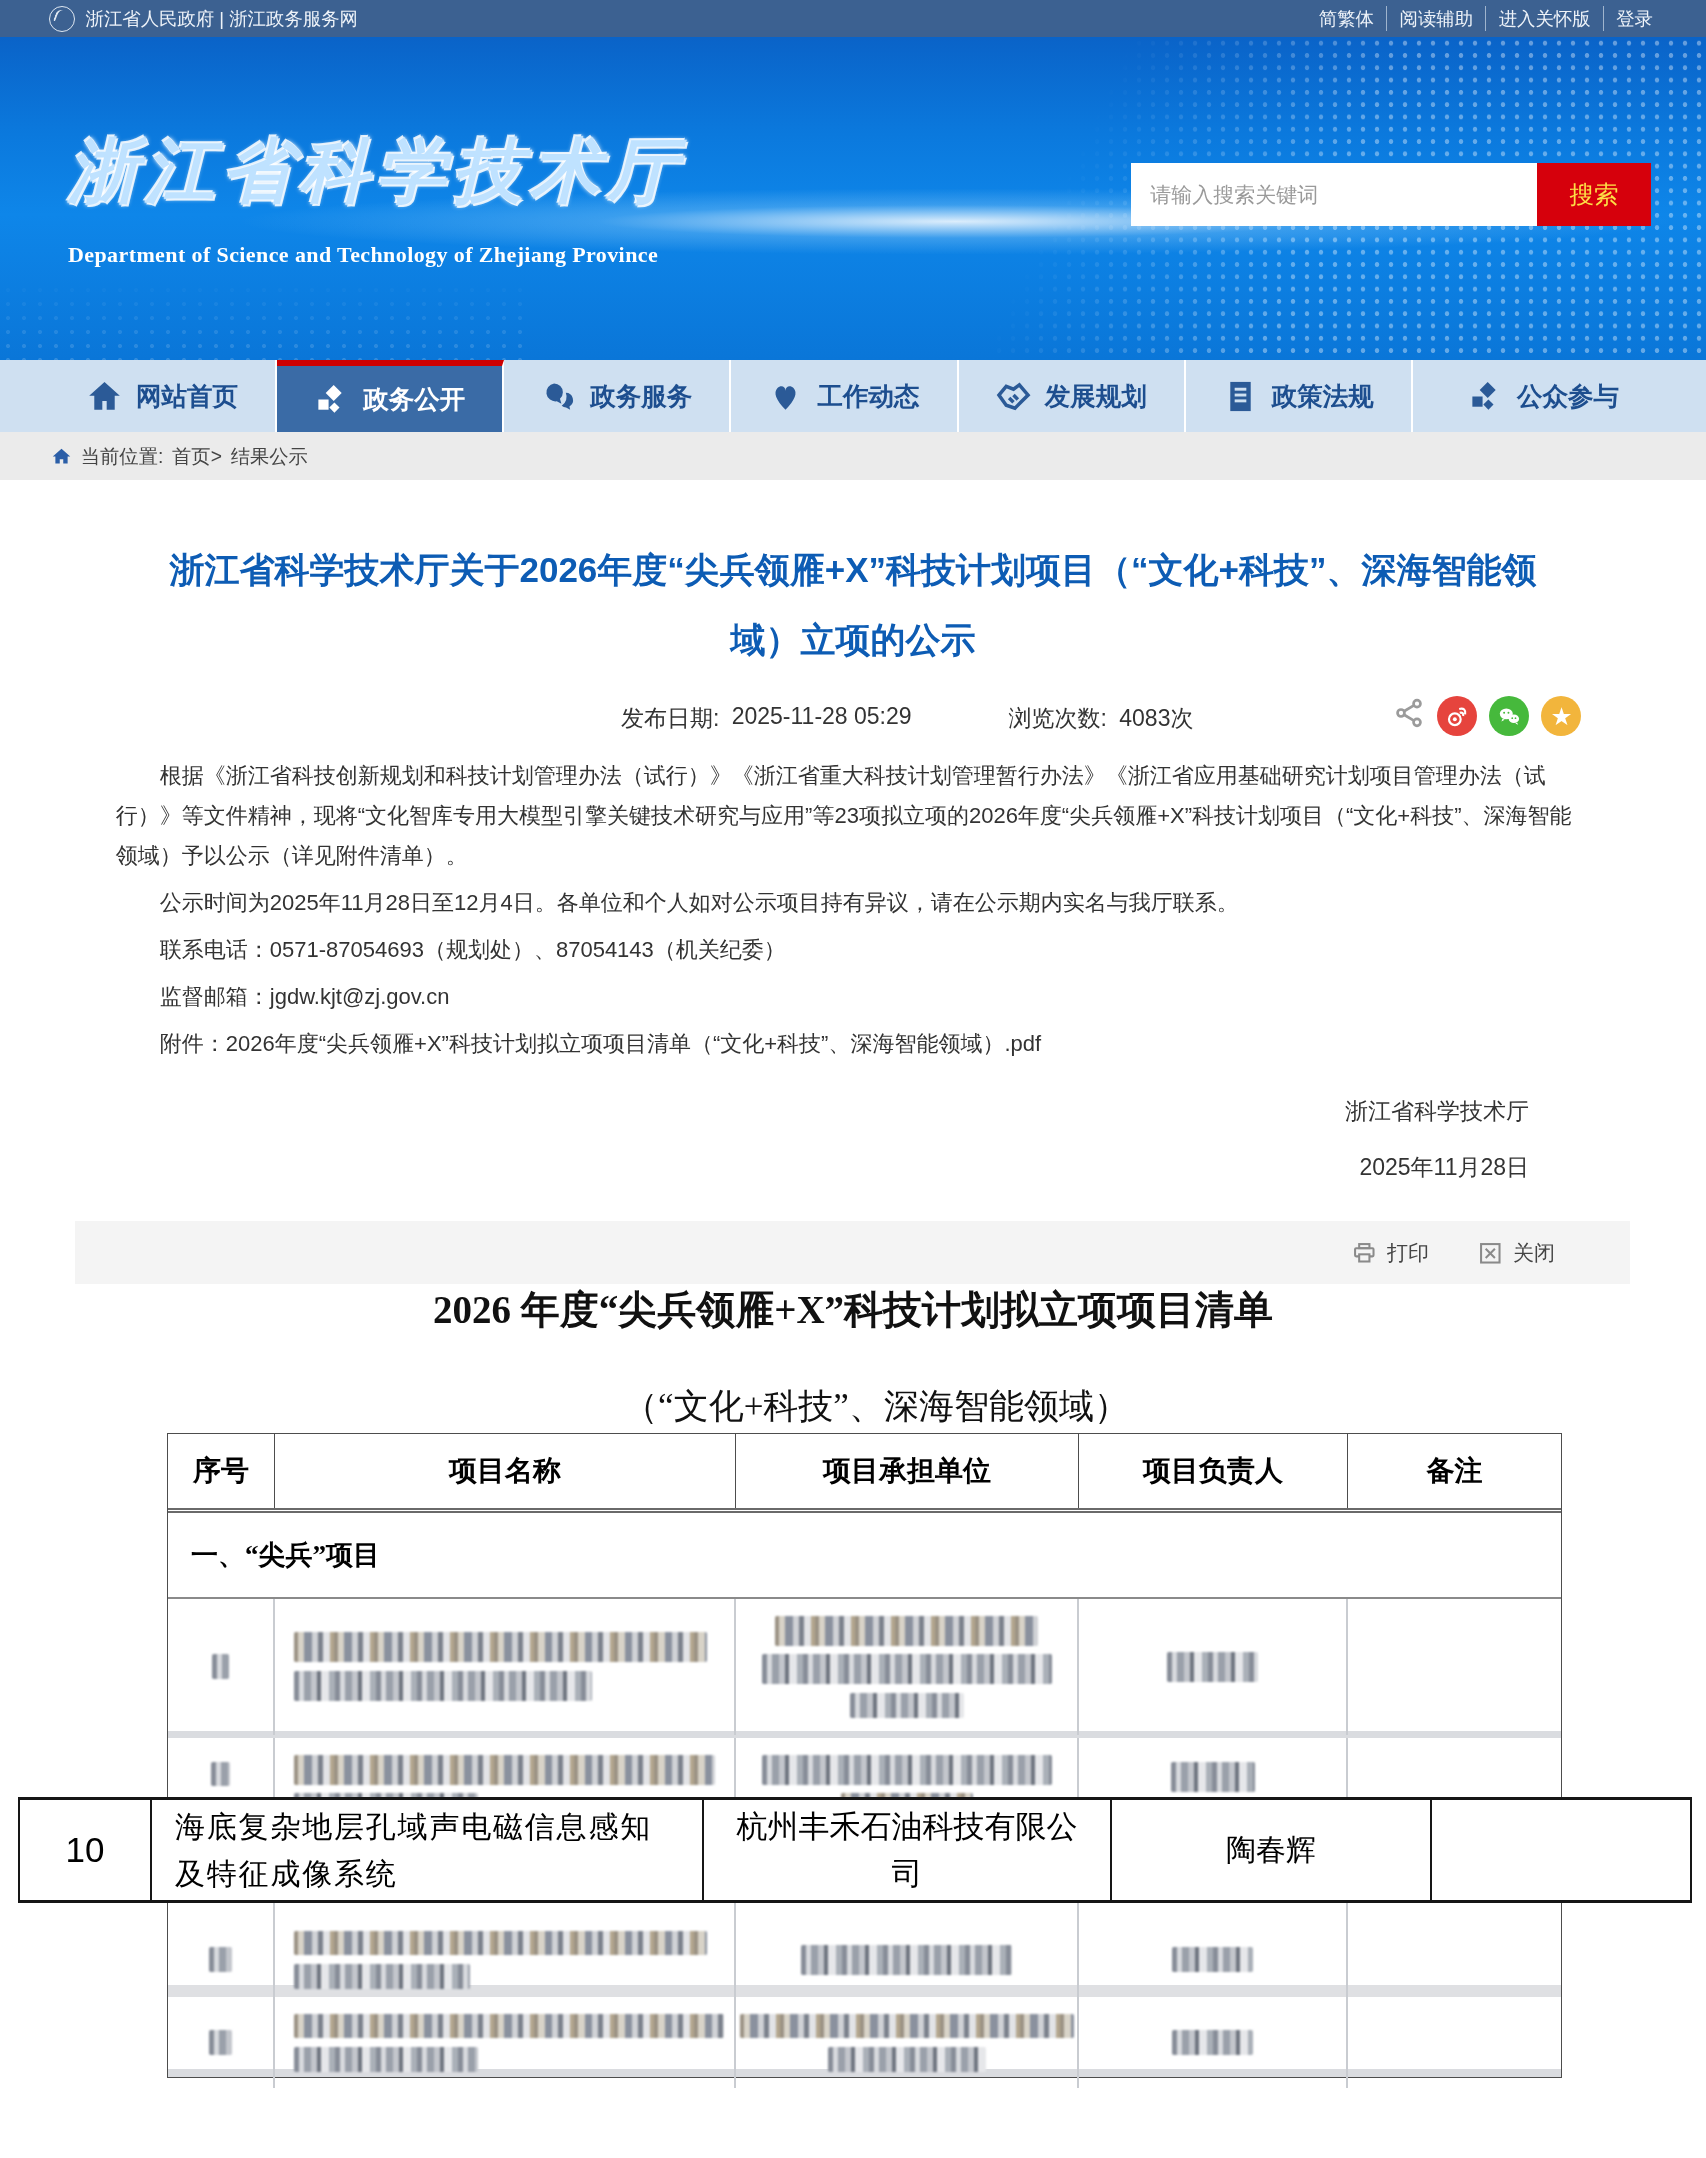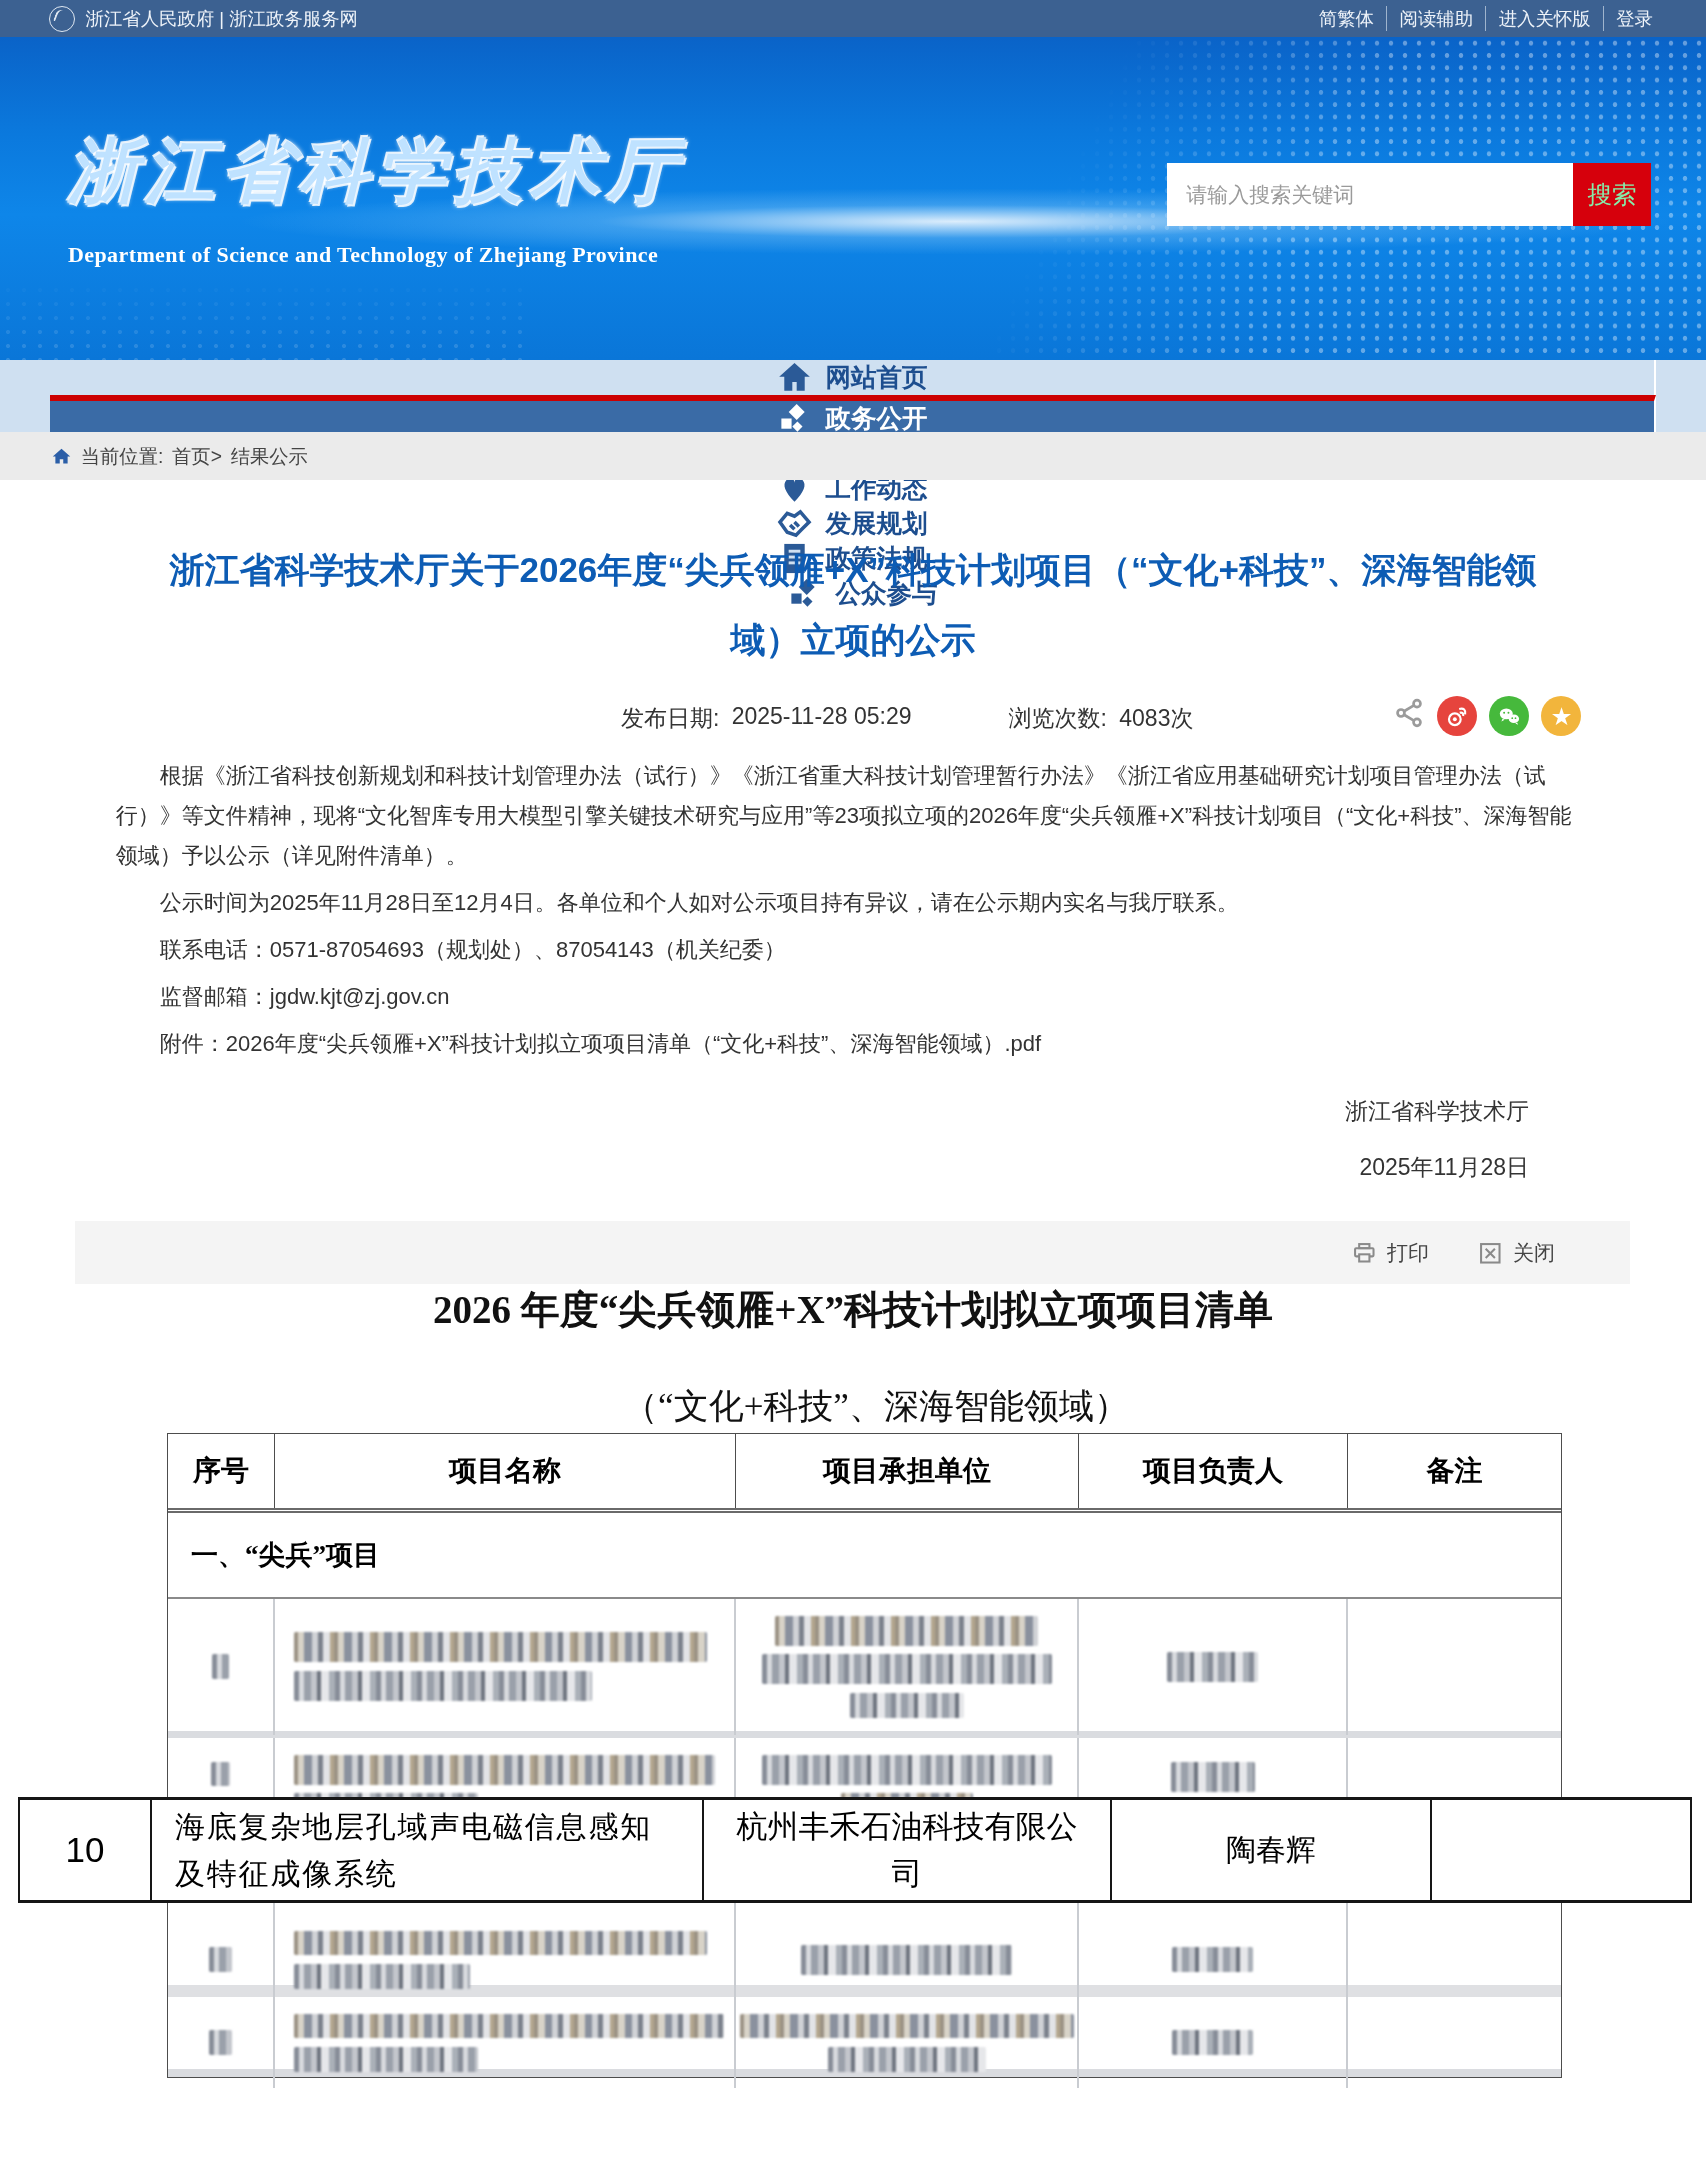--- a/index.html
+++ b/index.html
@@ -36,25 +36,25 @@
   .banner-logo{position:absolute;left:68px;top:88px;}
   .banner-logo .cn{font-family:"Liberation Serif","DejaVu Serif",serif;font-style:italic;font-weight:bold;
        font-size:70px;letter-spacing:7px;color:#bfe2ff;
        text-shadow:0 0 1.8px #fff,0 0 5.3px #ffffff,1.8px 1.8px 0 rgba(255,255,255,.85),-1.8px -1.8px 0 rgba(255,255,255,.85);}
   .banner-logo .en{margin-top:23px;font-family:"Liberation Serif","DejaVu Serif",serif;font-weight:bold;
        font-size:22px;color:#ffffff;letter-spacing:0.4px;}
   .search{position:absolute;top:126px;right:55px;display:flex;height:63px;}
   .search input{width:406px;height:63px;border:none;outline:none;padding:0 19.3px;font-size:21px;
        color:#333;background:#fff;box-sizing:border-box;}
   .search input::placeholder{color:#9a9a9a;}
-  .search button{width:78px;height:63px;border:none;background:#d6000c;color:#86efac;font-size:24.6px;cursor:pointer;font-family:Liberation Serif, serif;}
+  .search button{width:114px;height:63px;border:none;background:#d6000c;color:#fde047;font-size:24.6px;cursor:pointer;font-family:Liberation Serif, serif;}
 
   
   .nav{position:absolute;left:0;top:360px;width:100%;height:72px;background:#cfe0f1;}
-  .nav-inner{width:1606px;margin:0 auto;height:72px;display:flex;flex-direction:column;}
+  .nav-inner{width:1606px;margin:0 auto;height:72px;display:flex;}
   .nav-item{flex:1;display:flex;align-items:center;justify-content:center;gap:14px;
        font-size:25.5px;font-weight:bold;color:#1d4e8f;cursor:pointer;position:relative;border-right:2.6px solid #fff;}
   .nav-item:last-child{border-right:none;padding-left:18px;}
   .nav-item svg{width:35px;height:35px;fill:#2b5a97;}
   .nav-item.active{background:#3a6ba6;color:#fff;border-top:6.1px solid #cc0001;box-sizing:border-box;}
   .nav-item.active svg{fill:#fff;}
 
   
   .crumb{position:absolute;left:0;top:432px;width:100%;height:48px;background:#ebebeb;
        display:flex;align-items:center;gap:8.8px;padding-left:51px;box-sizing:border-box;

